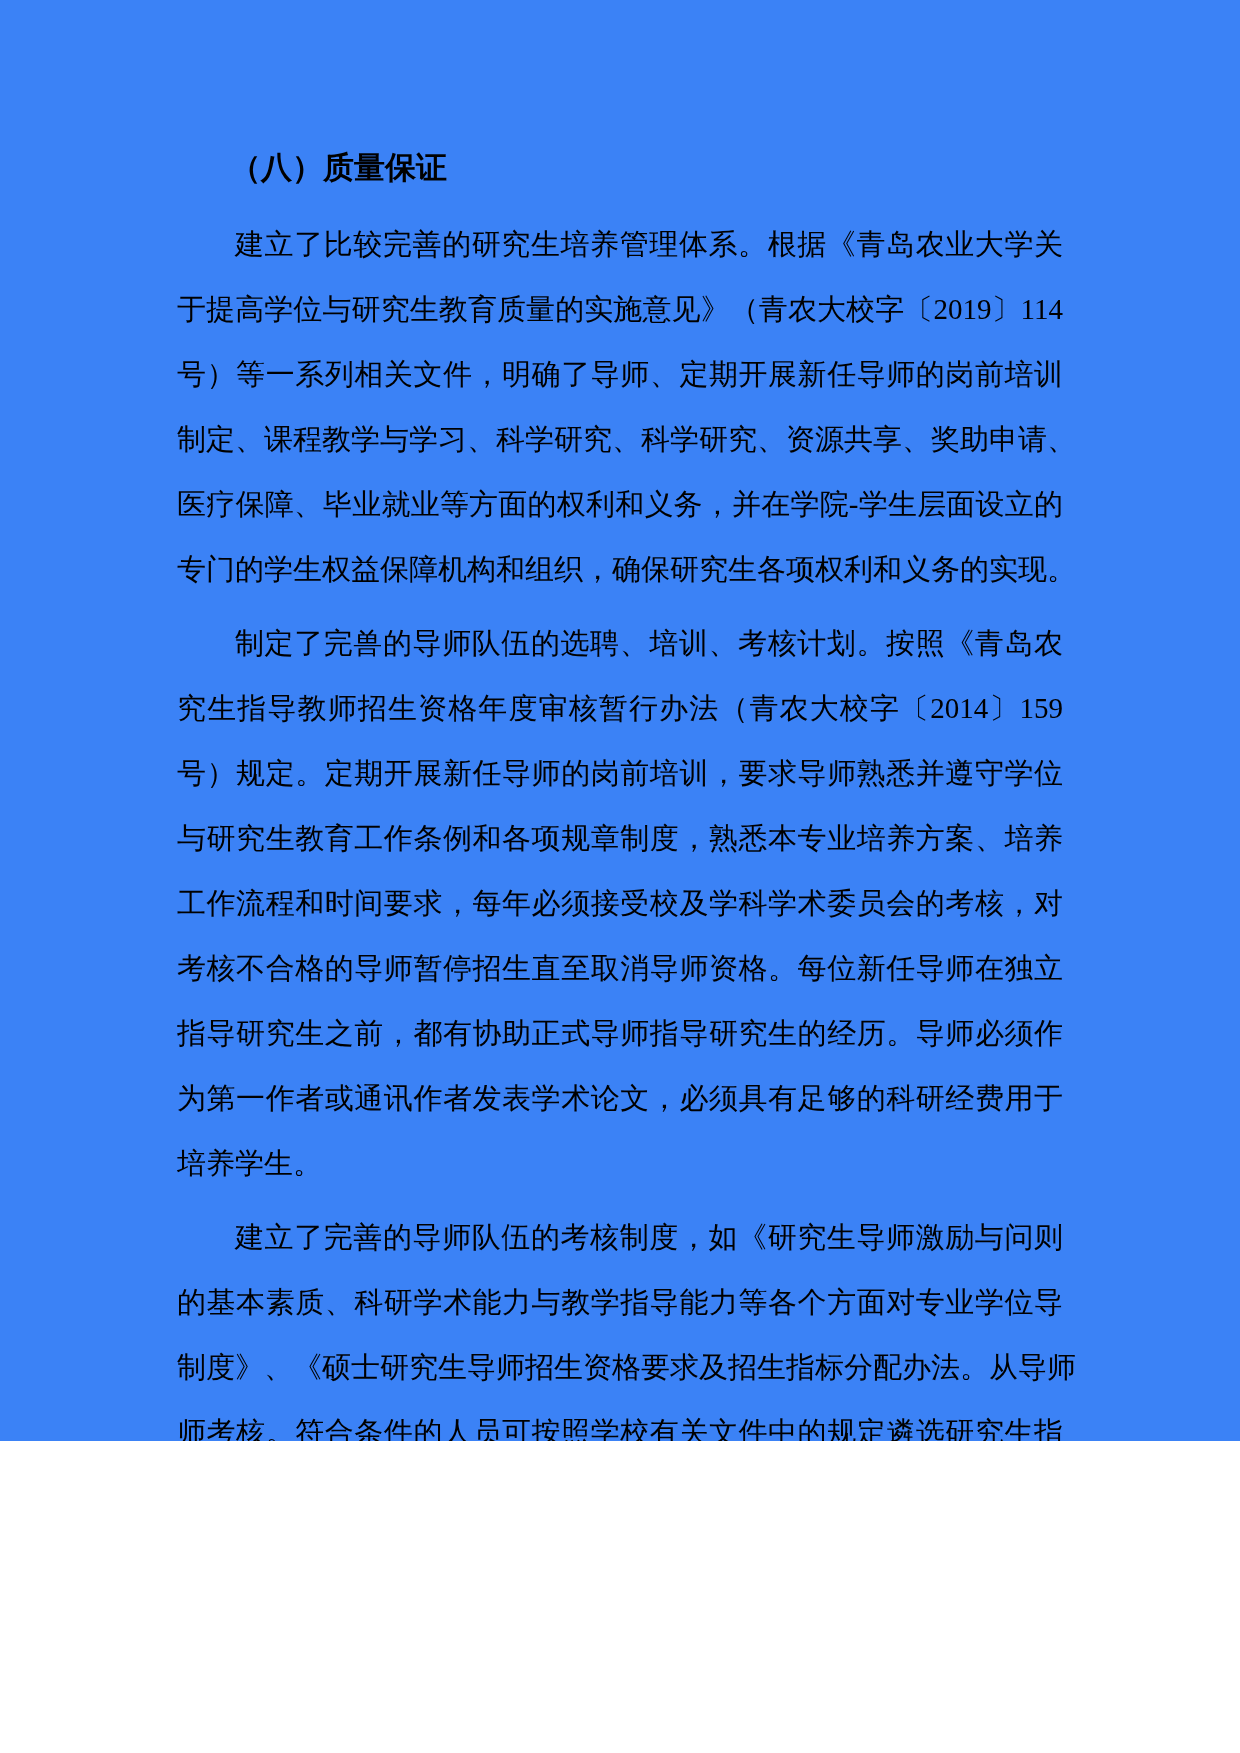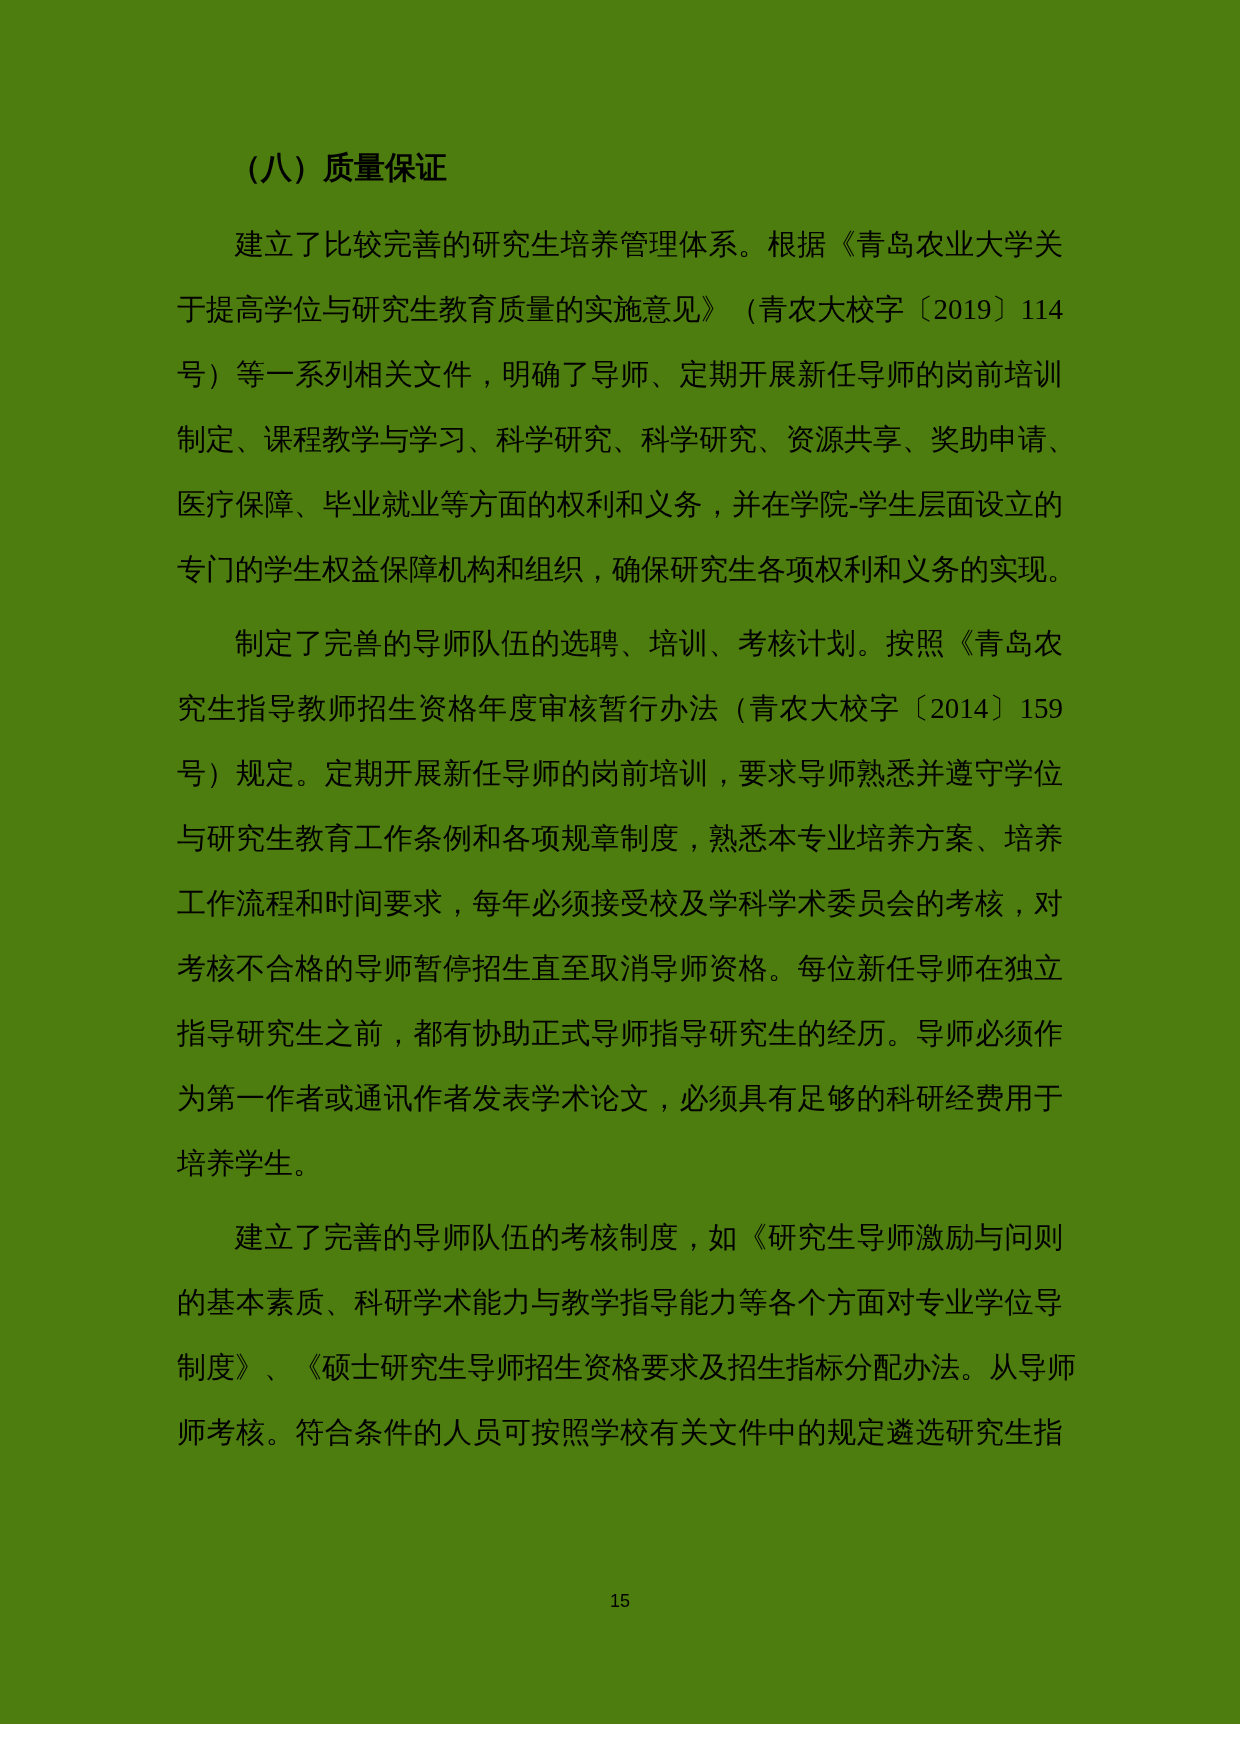--- a/index.html
+++ b/index.html
@@ -3,22 +3,22 @@
 <meta charset="utf-8">
 <style>
   html, body {
     margin: 0;
     padding: 0;
     background: #ffffff;
   }
   .page {
     position: relative;
     width: 1240px;
-    height: 1724px;
-    background: #4d7c0f;
+    height: 1441px;
+    background: #3b82f6;
     box-sizing: border-box;
     padding: 135px 168px 0 168px;
     font-family: "Liberation Serif", "DejaVu Serif", serif;
     color: #000000;
     overflow: hidden;
   }
   .heading {
     font-size: 31px;
     font-weight: bold;
     line-height: 65px;

